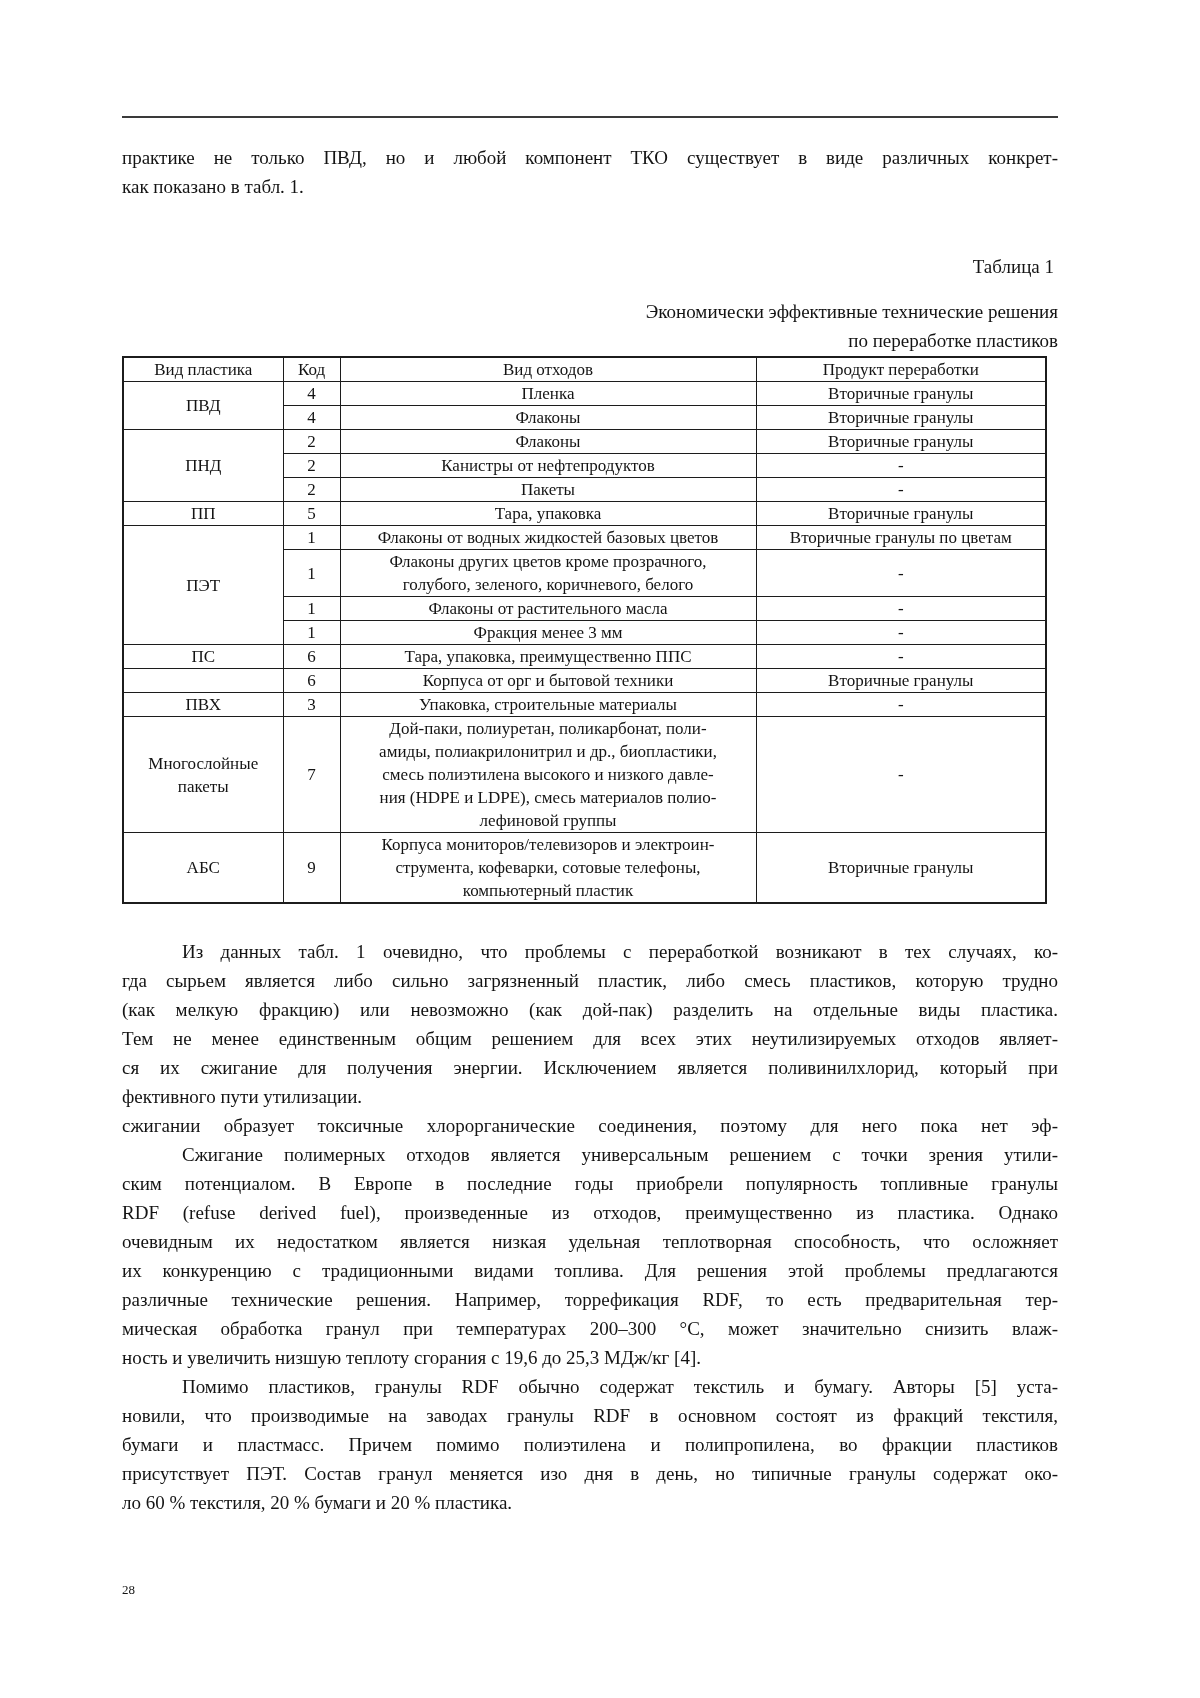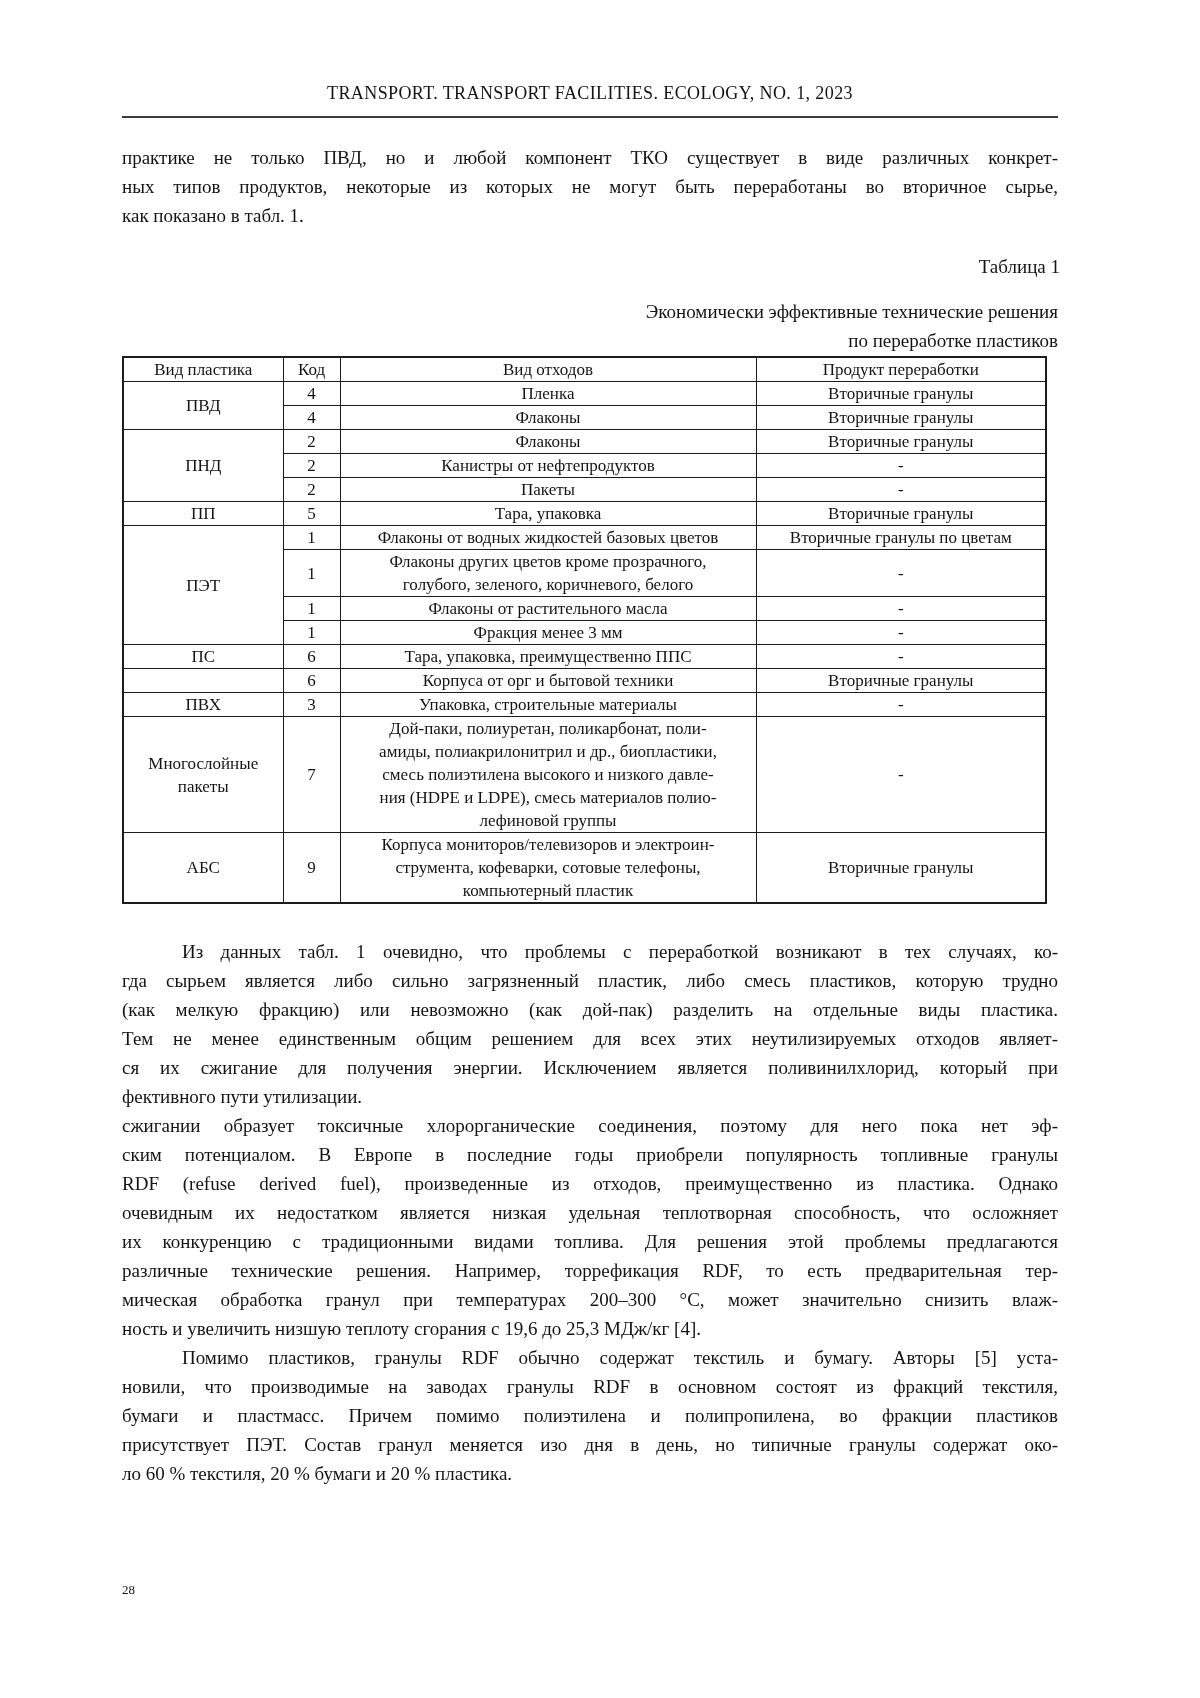--- a/index.html
+++ b/index.html
@@ -32,21 +32,21 @@
     line-height: 29px;
     height: 29px;
     text-align: justify;
     text-align-last: justify;
     overflow: hidden;
   }
   .line.last { text-align-last: left; }
   .line.first-indent { text-indent: 60px; }
   .table-caption {
     position: absolute;
-    top: 256px; left: 124px; width: 936px;
+    top: 256px; left: 118px; width: 936px;
     text-align: right;
     font-size: 19px;
   }
   .table-title {
     position: absolute;
     top: 297px; left: 122px; width: 936px;
     text-align: right;
     font-size: 19px;
     line-height: 29px;
   }
@@ -75,27 +75,25 @@
     position: absolute;
     top: 1582px; left: 122px;
     font-size: 13px;
   }
 </style>
 </head>
 <body>
 
 <div class="page">
 
-  <div class="journal-header">TRANSPORT. TRANSPORT FACILITIES. ECOLOGY, NO. 1, 2023</div>
 
   <div class="header-rule"></div>
 
   <div class="intro-block">
       <div class="line">практике не только ПВД, но и любой компонент ТКО существует в виде различных конкрет-</div>
-      <div class="line">ных типов продуктов, некоторые из которых не могут быть переработаны во вторичное сырье,</div>
       <div class="line last">как показано в табл. 1.</div>
     </div>
 
   <div class="table-caption">Таблица 1</div>
 
   <div class="table-title">
     <div>Экономически эффективные технические решения</div>
     <div>по переработке пластиков</div>
   </div>
 
@@ -214,20 +212,21 @@
       <div class="paragraph">
         <div class="line first-indent">Из данных табл. 1 очевидно, что проблемы с переработкой возникают в тех случаях, ко-</div>
         <div class="line">гда сырьем является либо сильно загрязненный пластик, либо смесь пластиков, которую трудно</div>
         <div class="line">(как мелкую фракцию) или невозможно (как дой-пак) разделить на отдельные виды пластика.</div>
         <div class="line">Тем не менее единственным общим решением для всех этих неутилизируемых отходов являет-</div>
         <div class="line">ся их сжигание для получения энергии. Исключением является поливинилхлорид, который при</div>
         <div class="line last">фективного пути утилизации.</div>
         <div class="line">сжигании образует токсичные хлорорганические соединения, поэтому для него пока нет эф-</div>
       </div>
       <div class="paragraph">
+        <div class="line first-indent">Сжигание полимерных отходов является универсальным решением с точки зрения утили-</div>
         <div class="line">ским потенциалом. В Европе в последние годы приобрели популярность топливные гранулы</div>
         <div class="line">RDF (refuse derived fuel), произведенные из отходов, преимущественно из пластика. Однако</div>
         <div class="line">очевидным их недостатком является низкая удельная теплотворная способность, что осложняет</div>
         <div class="line">их конкуренцию с традиционными видами топлива. Для решения этой проблемы предлагаются</div>
         <div class="line">различные технические решения. Например, торрефикация RDF, то есть предварительная тер-</div>
         <div class="line">мическая обработка гранул при температурах 200–300 °С, может значительно снизить влаж-</div>
         <div class="line last">ность и увеличить низшую теплоту сгорания с 19,6 до 25,3 МДж/кг [4].</div>
       </div>
       <div class="paragraph">
         <div class="line first-indent">Помимо пластиков, гранулы RDF обычно содержат текстиль и бумагу. Авторы [5] уста-</div>

